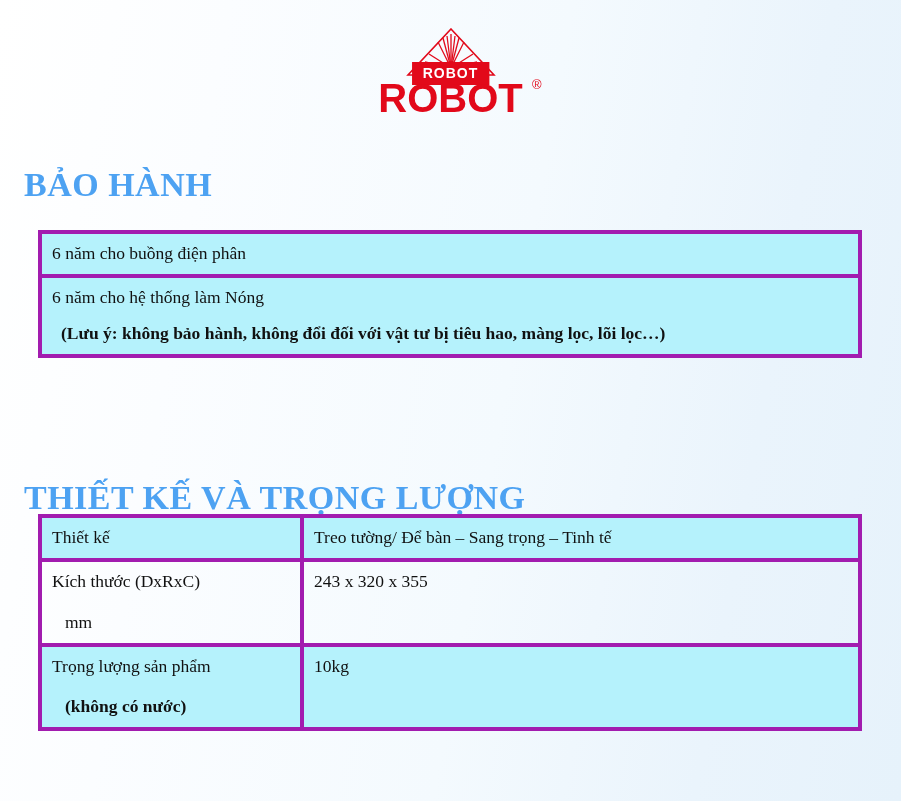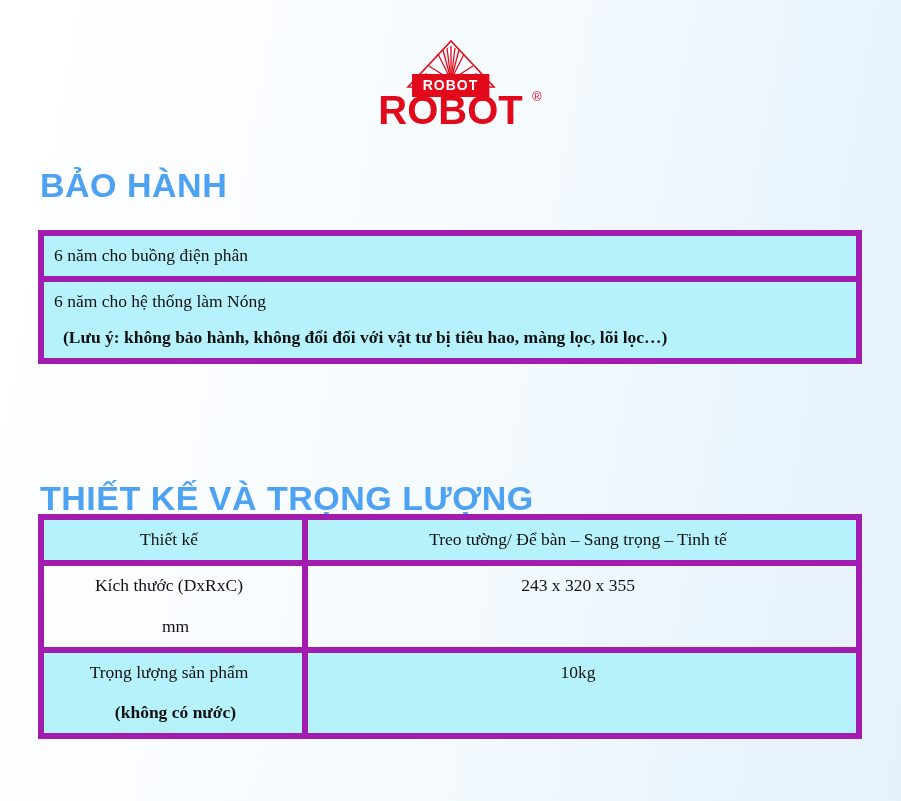--- a/index.html
+++ b/index.html
@@ -11,21 +11,21 @@
     height: 801px;
     overflow: hidden;
     background: linear-gradient(100deg, #ffffff 0%, #fbfdff 22%, #f4fafe 55%, #eaf4fc 80%, #e6f2fb 100%);
     font-family: "Liberation Serif", serif;
     position: relative;
   }
 
   
   .logo-wrap {
     position: absolute;
-    top: 40px;
+    top: 28px;
     left: 0;
     width: 901px;
     height: 90px;
     display: flex;
     justify-content: center;
   }
   .logo {
     position: relative;
     width: 190px;
     height: 88px;
@@ -74,63 +74,63 @@
     top: 50px;
     color: #e2091a;
     font-family: "Liberation Sans", sans-serif;
     font-size: 13px;
     line-height: 13px;
   }
 
   
   .heading {
     position: absolute;
-    left: 40px;
+    left: 24px;
     color: #4da2f2;
-    font-family: Liberation Sans, sans-serif;
+    font-family: Liberation Serif, serif;
     font-weight: bold;
     font-size: 34px;
     line-height: 38px;
     letter-spacing: 0.5px;
     white-space: nowrap;
   }
   #heading-warranty { top: 166px; }
   #heading-design   { top: 450px; margin-top: 29px; }
 
   
   .data-table {
     position: absolute;
     left: 38px;
     width: 824px;
     border-collapse: collapse;
     table-layout: fixed;
     font-family: "Liberation Serif", serif;
     font-size: 17.5px;
   }
   .data-table td {
-    border: 6px solid #a21caf;
+    border: 4px solid #a21caf;
     padding: 7px 18px 8px 10px;
     vertical-align: top;
     color: #111111;
     line-height: 1.42;
   }
   .cell-fill  { background: #b5f2fc; }
   .cell-plain { background: transparent; }
 
   #table-warranty { top: 230px; }
   #table-warranty td { height: 22px; }
   .note-line {
     font-weight: bold;
     padding-left: 9px;
     padding-top: 11px;
     display: block;
   }
 
   #table-design { top: 514px; }
-  #table-design td { font-size: 17.5px; text-align: center; }
+  #table-design td { font-size: 17.5px; }
   .col-label { width: 230px; }
   .sub-line { display: block; padding-top: 16px; margin-left: 13px; }
   .sub-line.bold { font-weight: bold; }
   .tall-a td { height: 56px; font-family: Liberation Serif, serif; }
   .tall-b td { height: 58px; }
 </style>
 </head>
 <body>
 
 <div class="logo-wrap">

